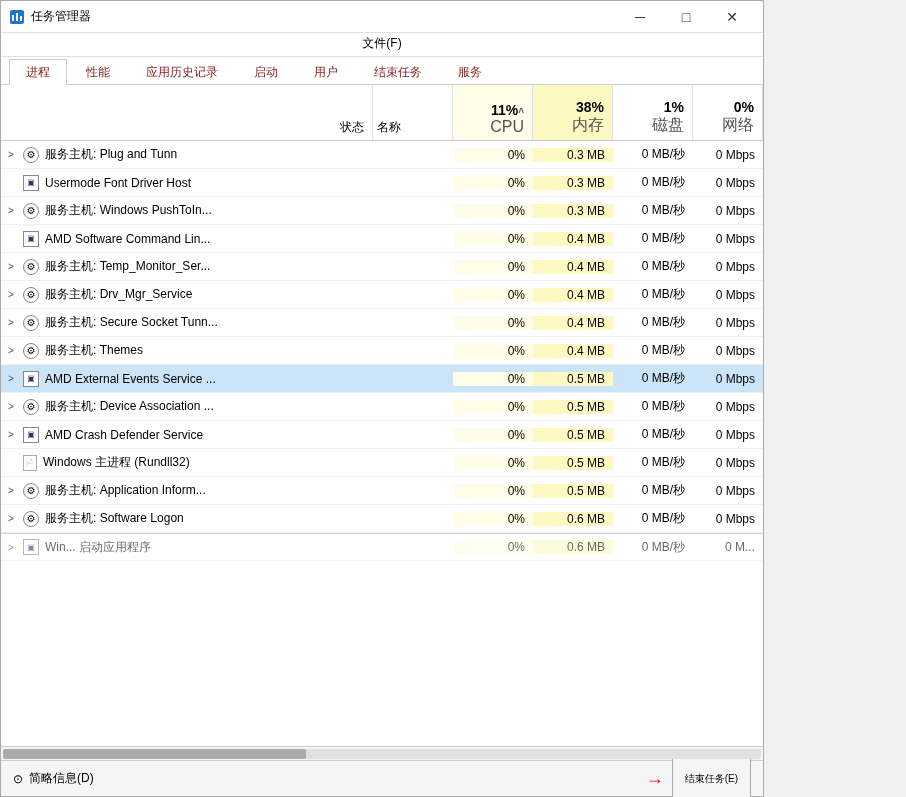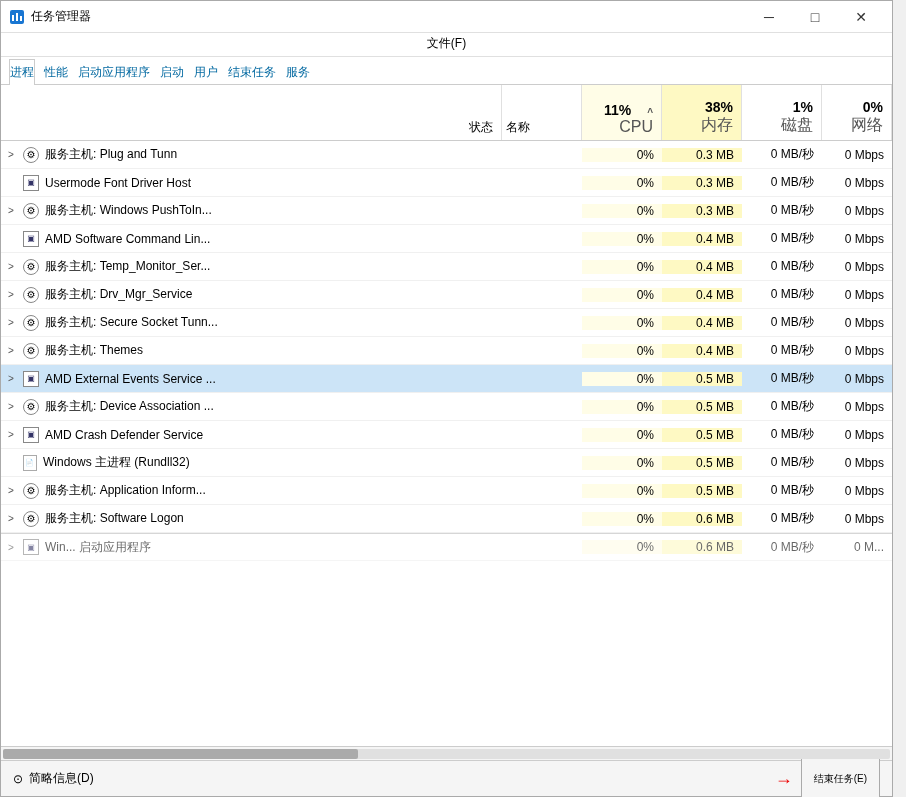--- a/index.html
+++ b/index.html
@@ -7,21 +7,21 @@
       font-family: "Microsoft YaHei", "SimHei", Arial, sans-serif;
       font-size: 12px;
       background: #f0f0f0;
       width: 906px;
       height: 797px;
       overflow: hidden;
     }
 
     
     .window {
-      width: 893px;
+      width: 764px;
       height: 797px;
       background: #ffffff;
       display: flex;
       flex-direction: column;
       border: 1px solid #aaa;
     }
 
     .title-bar {
       background: #ffffff;
       height: 32px;
@@ -87,27 +87,27 @@
     .tab-bar {
       height: 28px;
       display: flex;
       align-items: flex-end;
       background: #fff;
       border-bottom: 1px solid #ccc;
       padding: 0 8px;
     }
 
     .tab {
-      padding: 4px 0;
-      cursor: pointer;
-      font-size: 12px;
-      color: #0369a1;
+      padding: 4px 16px;
+      cursor: pointer;
+      font-size: 12px;
+      color: #7f1d1d;
       border: 1px solid transparent;
       border-bottom: none;
-      margin-right: 8px;
+      margin-right: 2px;
       background: transparent;
       position: relative;
       bottom: -1px;
     }
 
     .tab.active {
       background: #fff;
       border-color: #ccc;
       border-bottom-color: #fff;
     }
@@ -146,21 +146,21 @@
       align-items: flex-start;
       justify-content: flex-end;
     }
 
     .col-header-top {
       font-size: 14px;
       font-weight: bold;
       color: #000;
       display: flex;
       align-items: flex-end;
-      gap: 16px;
+      gap: 0;
     }
 
     .col-header-sub {
       font-size: 16px;
       color: #555;
     }
 
     .sort-arrow {
       font-size: 10px;
       color: #555;
@@ -298,21 +298,21 @@
 
   <div class="menu-bar">
     <span class="menu-item">文件(F)</span>
     <span class="menu-item">选项(O)</span>
     <span class="menu-item">查看(V)</span>
   </div>
 
   <div class="tab-bar">
     <div class="tab active">进程</div>
     <div class="tab">性能</div>
-    <div class="tab">启动应用程序</div>
+    <div class="tab">应用历史记录</div>
     <div class="tab">启动</div>
     <div class="tab">用户</div>
     <div class="tab">结束任务</div>
     <div class="tab">服务</div>
   </div>
 
   <div class="table-container">
 
     <div class="table-header">
       <div class="col-header">

